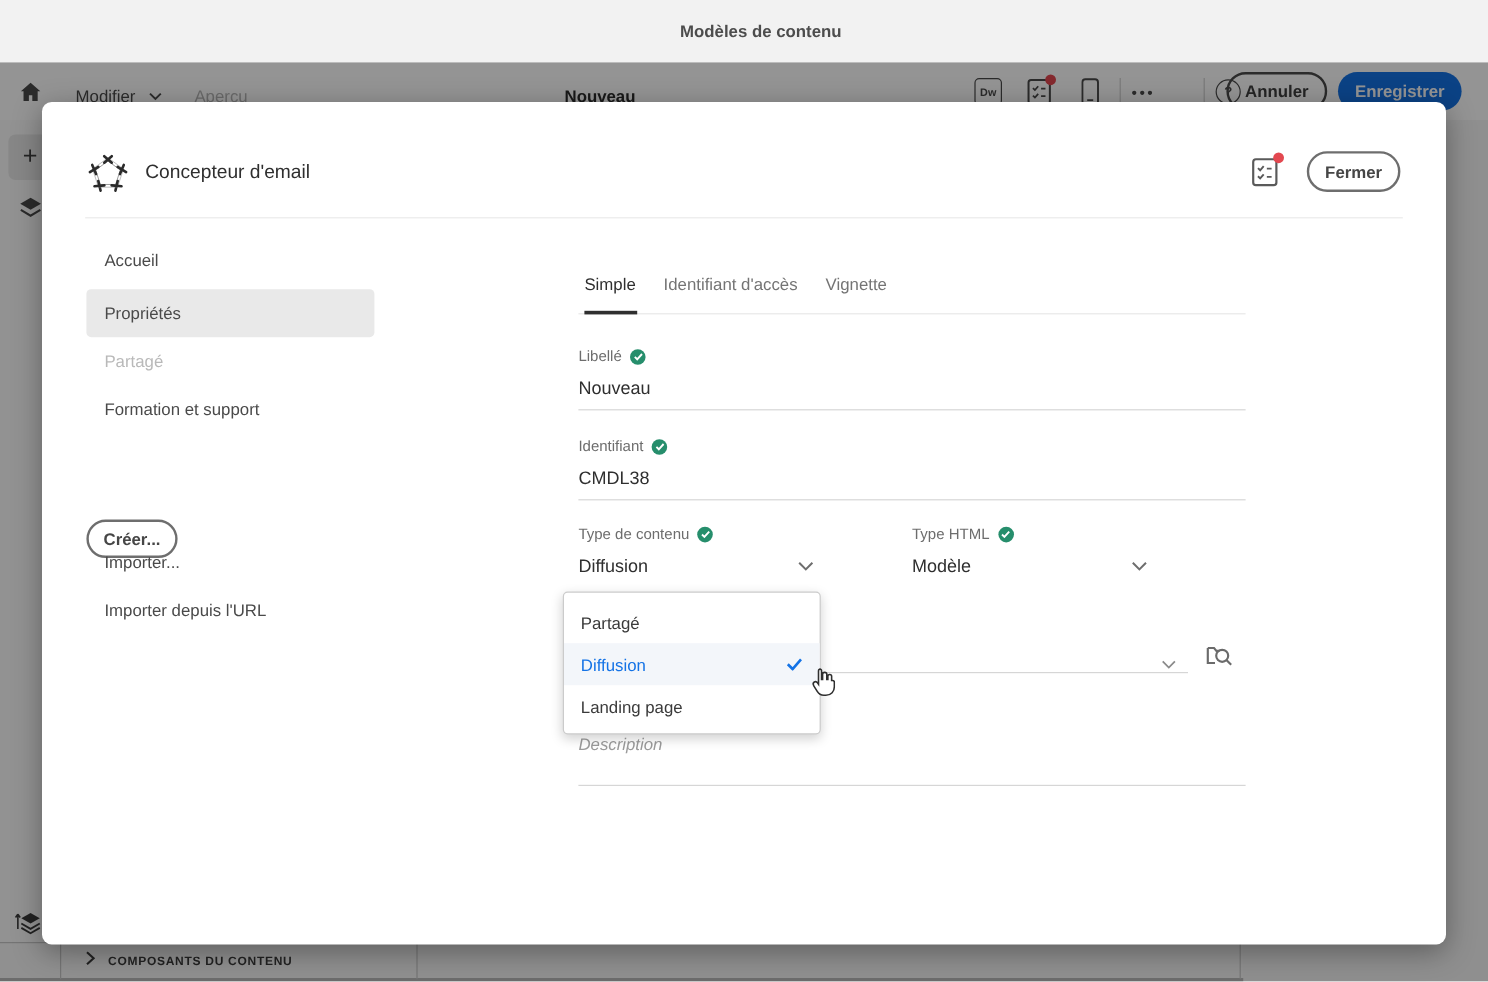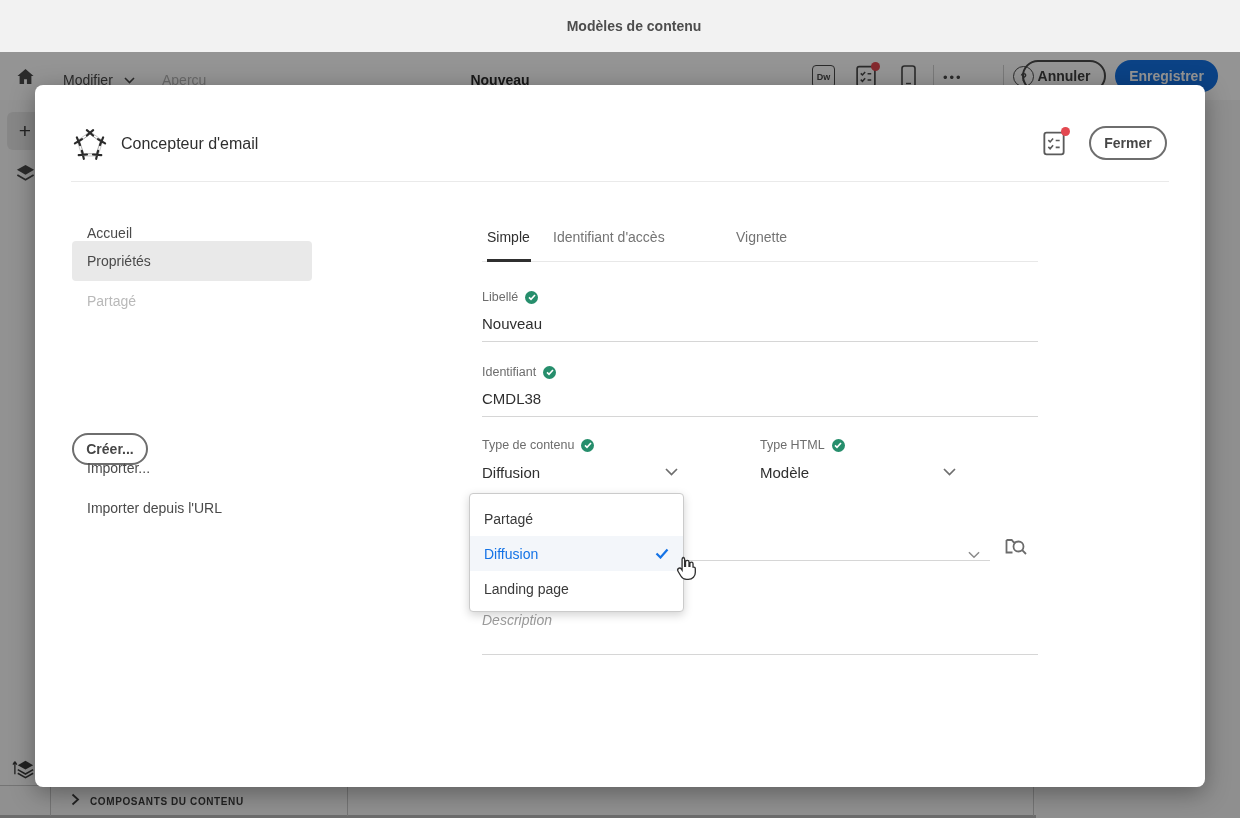--- a/index.html
+++ b/index.html
@@ -191,37 +191,40 @@
   <span class="icon-btn" style="left:1007px; top:46px;">
     <svg width="24" height="25" viewBox="0 0 20 22">
         <rect x="1.5" y="1.5" width="17" height="19" rx="2" fill="none" stroke="#5a5a5a" stroke-width="1.6"></rect>
         <path d="M5 8l1.6 1.6L9.2 6.6M11.5 8.4h3.5M5 14l1.6 1.6 2.6-3M11.5 14.4h3.5" stroke="#5a5a5a" stroke-width="1.4" fill="none"></path>
       </svg>
     <span class="red-dot" style="right:-4px; top:-4px;"></span>
   </span>
   <button class="pill btn-fermer">Fermer</button>
   <div class="hdr-divider"></div>
 
-  <div class="nav-item" style="top:128px;align-items:center;">
+  <div class="nav-item" style="top:112px;align-items:center;">
     <span>Accueil</span>
   </div>
   <div class="nav-item selected" style="top:156px;">
     <span>Propriétés</span>
   </div>
   <div class="nav-item disabled" style="top:196px;">
     <span>Partagé</span>
+  </div>
+  <div class="nav-item" style="top:236px;">
+    <span>Formation et support</span>
   </div>
   <button class="pill btn-creer" style="border-color:#6e6e6e;margin-top:44px;">Créer...</button>
   <span class="nav-link" style="top:375px;">Importer...</span>
   <span class="nav-link" style="top:415px;">Importer depuis l'URL</span>
 
   <div class="tabs">
     <span class="tab active" style="left:5px;">Simple</span>
     <span class="tab" style="left:71px;">Identifiant d'accès</span>
-    <span class="tab" style="left:206px;margin-left:48px;">Vignette</span>
+    <span class="tab" style="left:206px;">Vignette</span>
     <span class="tab-underline"></span>
   </div>
 
   <div class="field underlined" style="top:204px; height:53px;">
     <span class="field-label">
       <span>Libellé</span>
       <span class="valid-badge">
         <svg width="8" height="7" viewBox="0 0 8 7">
             <path d="M1 3.4 3 5.4 7 1" stroke="#fff" stroke-width="1.6" fill="none"></path>
           </svg>

